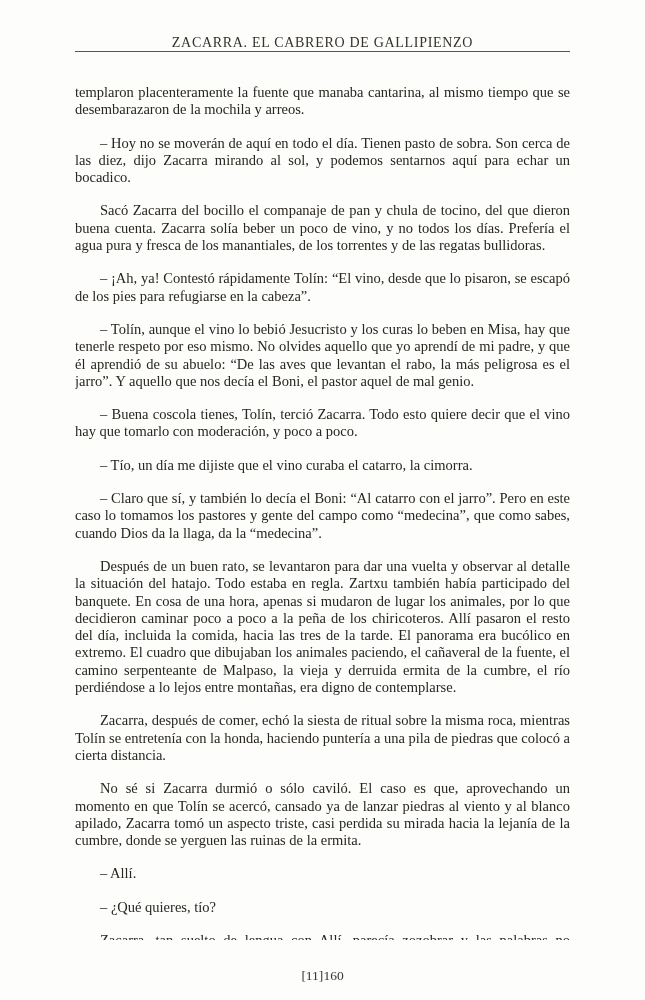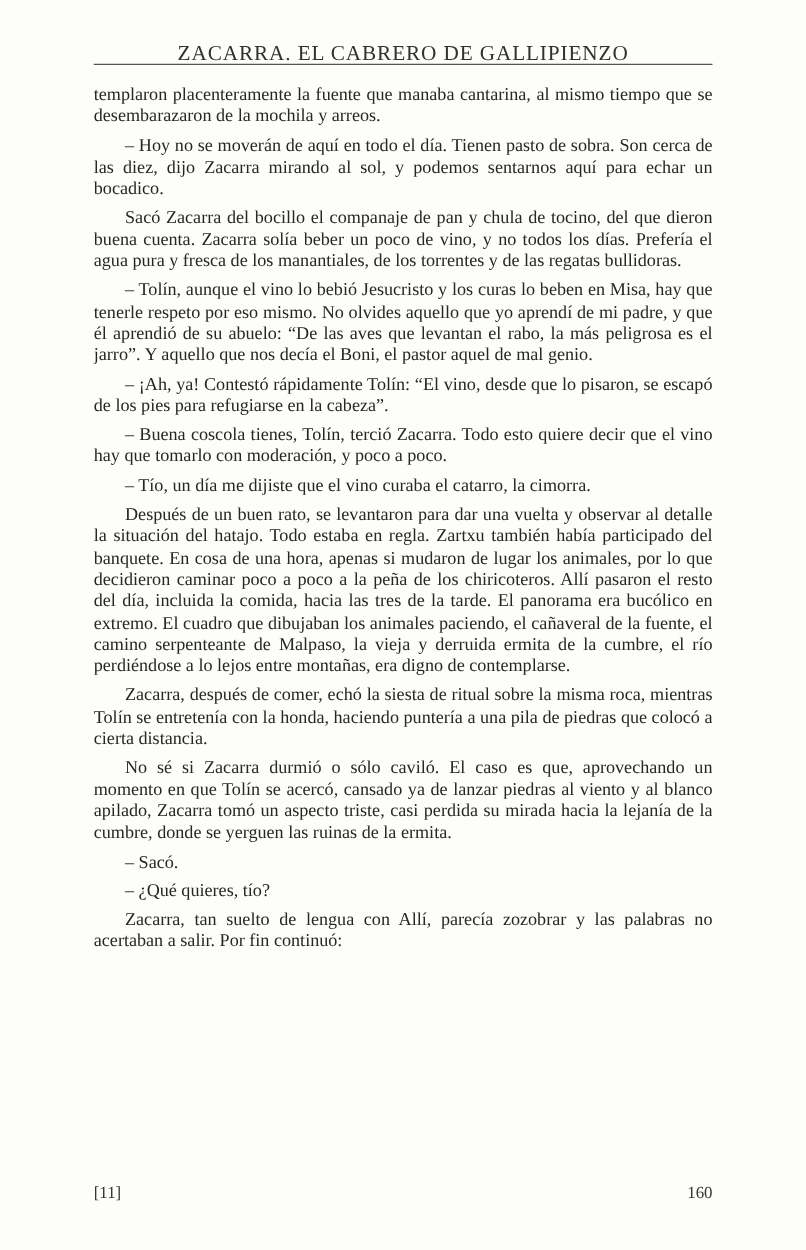--- a/index.html
+++ b/index.html
@@ -19,21 +19,21 @@
     overflow: hidden;
   }
   .running-header {
     position: absolute;
     top: 33px;
     left: 75px;
     right: 75px;
     text-align: center;
   }
   .running-header-title {
-    font-size: 17px;
+    font-size: 14px;
     letter-spacing: 0.7px;
     color: #35312c;
     white-space: nowrap;
   }
   .header-rule {
     position: absolute;
     top: 51px;
     left: 75px;
     right: 75px;
     height: 0;
@@ -44,60 +44,61 @@
     top: 68px;
     left: 75px;
     width: 495px;
     height: 872px;
     overflow: hidden;
     font-size: 14.5px;
     line-height: 17.3px;
     text-align: justify;
   }
   .body-text p {
-    margin: 0 0 6px 0;
+    margin: 16px 0 6px 0;
     padding: 0;
   }
   .body-text p.indent {
     text-indent: 25px;
   }
   .page-footer {
     position: absolute;
-    top: 946px;
+    top: 968px;
     left: 75px;
     right: 75px;
     display: flex;
-    justify-content: space-between;
+    justify-content: center;
     font-size: 13.5px;
     color: #38342e;
   }
 </style>
 </head>
 <body>
 
 <div class="page">
 
   <div class="running-header">
     <span class="running-header-title">ZACARRA. EL CABRERO DE GALLIPIENZO</span>
   </div>
 
   <div class="header-rule"></div>
 
   <div class="body-text" id="body-text">
       <p class="">templaron placenteramente la fuente que manaba cantarina, al mismo tiempo que se desembarazaron de la mochila y arreos.</p>
       <p class="indent">– Hoy no se moverán de aquí en todo el día. Tienen pasto de sobra. Son cerca de las diez, dijo Zacarra mirando al sol, y podemos sentarnos aquí para echar un bocadico.</p>
       <p class="indent">Sacó Zacarra del bocillo el companaje de pan y chula de tocino, del que dieron buena cuenta. Zacarra solía beber un poco de vino, y no todos los días. Prefería el agua pura y fresca de los manantiales, de los torrentes y de las regatas bullidoras.</p>
+      <p class="indent">– ¡Ah, ya! Contestó rápidamente Tolín: “El vino, desde que lo pisaron, se escapó de los pies para refugiarse en la cabeza”.</p>
       <p class="indent">– Tolín, aunque el vino lo bebió Jesucristo y los curas lo beben en Misa, hay que tenerle respeto por eso mismo. No olvides aquello que yo aprendí de mi padre, y que él aprendió de su abuelo: “De las aves que levantan el rabo, la más peligrosa es el jarro”. Y aquello que nos decía el Boni, el pastor aquel de mal genio.</p>
-      <p class="indent">– ¡Ah, ya! Contestó rápidamente Tolín: “El vino, desde que lo pisaron, se escapó de los pies para refugiarse en la cabeza”.</p>
       <p class="indent">– Buena coscola tienes, Tolín, terció Zacarra. Todo esto quiere decir que el vino hay que tomarlo con moderación, y poco a poco.</p>
       <p class="indent">– Tío, un día me dijiste que el vino curaba el catarro, la cimorra.</p>
+      <p class="indent">– Claro que sí, y también lo decía el Boni: “Al catarro con el jarro”. Pero en este caso lo tomamos los pastores y gente del campo como “medecina”, que como sabes, cuando Dios da la llaga, da la “medecina”.</p>
       <p class="indent">Después de un buen rato, se levantaron para dar una vuelta y observar al detalle la situación del hatajo. Todo estaba en regla. Zartxu también había participado del banquete. En cosa de una hora, apenas si mudaron de lugar los animales, por lo que decidieron caminar poco a poco a la peña de los chiricoteros. Allí pasaron el resto del día, incluida la comida, hacia las tres de la tarde. El panorama era bucólico en extremo. El cuadro que dibujaban los animales paciendo, el cañaveral de la fuente, el camino serpenteante de Malpaso, la vieja y derruida ermita de la cumbre, el río perdiéndose a lo lejos entre montañas, era digno de contemplarse.</p>
       <p class="indent">Zacarra, después de comer, echó la siesta de ritual sobre la misma roca, mientras Tolín se entretenía con la honda, haciendo puntería a una pila de piedras que colocó a cierta distancia.</p>
       <p class="indent">No sé si Zacarra durmió o sólo caviló. El caso es que, aprovechando un momento en que Tolín se acercó, cansado ya de lanzar piedras al viento y al blanco apilado, Zacarra tomó un aspecto triste, casi perdida su mirada hacia la lejanía de la cumbre, donde se yerguen las ruinas de la ermita.</p>
-      <p class="indent">– Sacó.</p>
+      <p class="indent">– Allí.</p>
       <p class="indent">– ¿Qué quieres, tío?</p>
       <p class="indent">Zacarra, tan suelto de lengua con Allí, parecía zozobrar y las palabras no acertaban a salir. Por fin continuó:</p>
     </div>
 
   <div class="page-footer">
     <span>[11]</span>
     <span>160</span>
   </div>
 
 </div>

